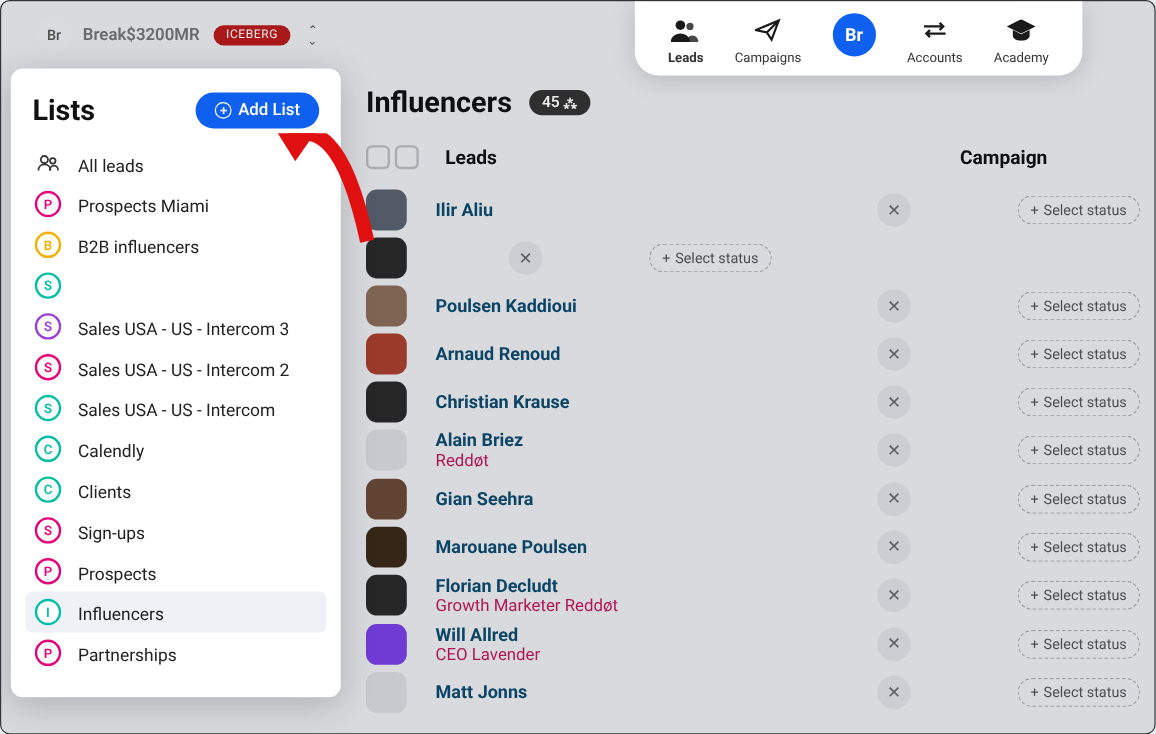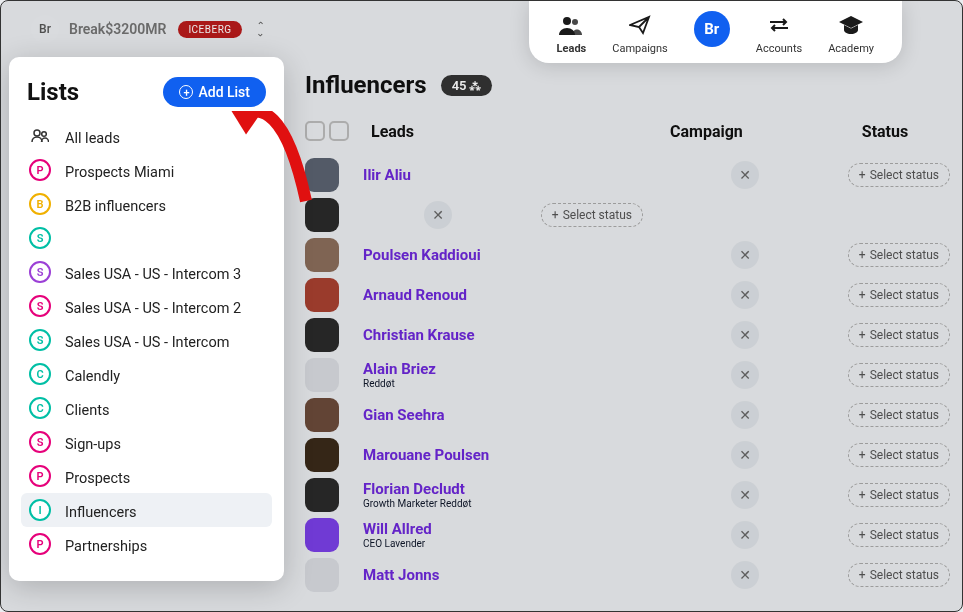--- a/index.html
+++ b/index.html
@@ -41,22 +41,22 @@
     .table-header { display: flex; align-items: center; padding: 4px 0 14px; font-size: 16px; font-weight: 700; color: #111; }
     .col-check { width: 62px; display: flex; gap: 4px; align-items: center; }
     .checkbox { width: 20px; height: 20px; border: 2px solid #bbb; border-radius: 5px; }
     .col-lead { flex: 1; padding-left: 4px; }
     .col-campaign { width: 150px; }
     .col-status { width: 130px; text-align: center; }
     
     .lead-row { display: flex; align-items: center; padding: 3px 0; min-height: 38px; }
     .avatar { width: 34px; height: 34px; border-radius: 9px; background: #999; margin-right: 24px; display:flex;align-items:center;justify-content:center;color:#fff;font-weight:600;font-size:13px;}
     .lead-text { flex: 1; }
-    .lead-name { font-size: 15px; font-weight: 700; color: #6d28d9; line-height: 1.2; }
-    .lead-sub { font-size: 10px; color: #0f172a; line-height: 1.2; }
+    .lead-name { font-size: 15px; font-weight: 700; color: #0c4a6e; line-height: 1.2; }
+    .lead-sub { font-size: 14px; color: #be185d; line-height: 1.2; }
     .campaign-cell { width: 150px; text-align: center; }
     .cancel-btn { width: 28px; height: 28px; border-radius: 50%; background: #dde1e6; display: inline-flex; align-items: center; justify-content: center; color: #666; font-size: 14px; cursor:pointer; }
     .status-cell { width: 130px; text-align: right; }
     .status-btn { border: 1px dashed #aaa; background: transparent; border-radius: 14px; padding: 4px 10px; font-size: 12px; color: #555; cursor: pointer; display: inline-flex; align-items: center; gap: 4px; }
     
     .arrow { position: absolute; top: 110px; left: 230px; z-index: 10; pointer-events: none; }
   </style>
 </head>
 <body>
 
@@ -192,21 +192,20 @@
         <span class="ppl">⁂</span>
       </div>
   </div>
   <div class="table-header">
     <div class="col-check">
       <div class="checkbox"></div>
       <div class="checkbox"></div>
     </div>
     <div class="col-lead">Leads</div>
     <div class="col-campaign">Campaign</div>
-    <div class="col-status">Status</div>
   </div>
   <div id="lead-rows">
       <div class="lead-row">
     <div class="avatar" style="background:#5b6270"></div>
     <div class="lead-text">
       <div class="lead-name">Ilir Aliu</div>
 
     </div>
     <div class="campaign-cell"><span class="cancel-btn">✕</span></div>
     <div class="status-cell"><button class="status-btn"><span>+</span> Select status</button></div>

